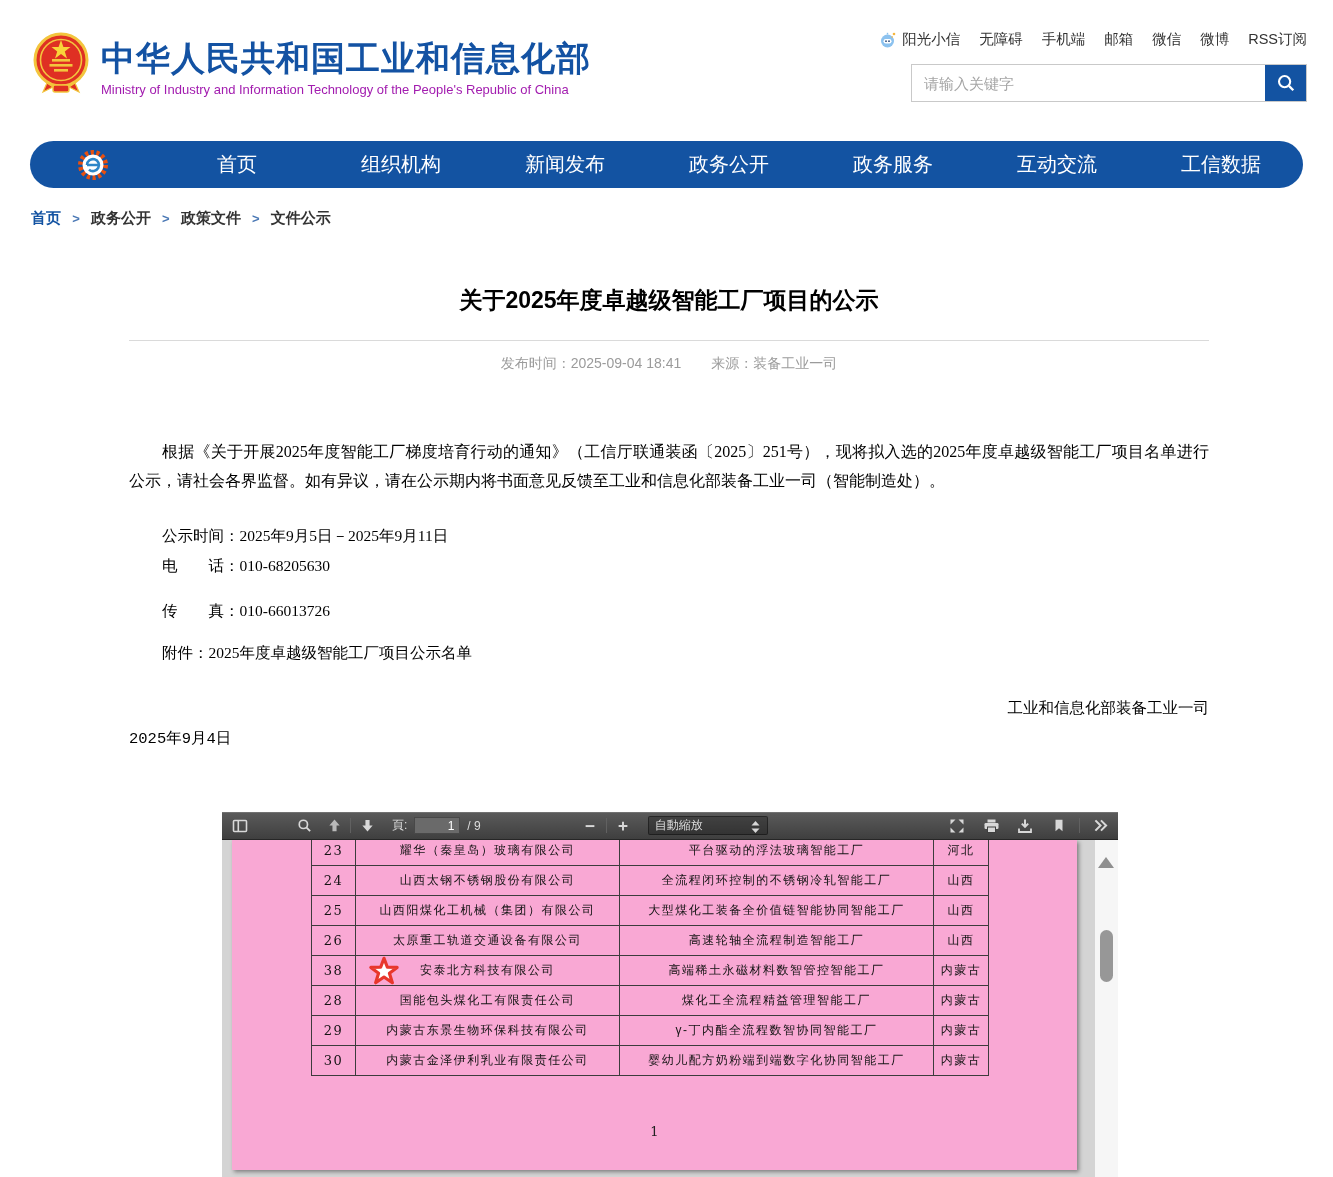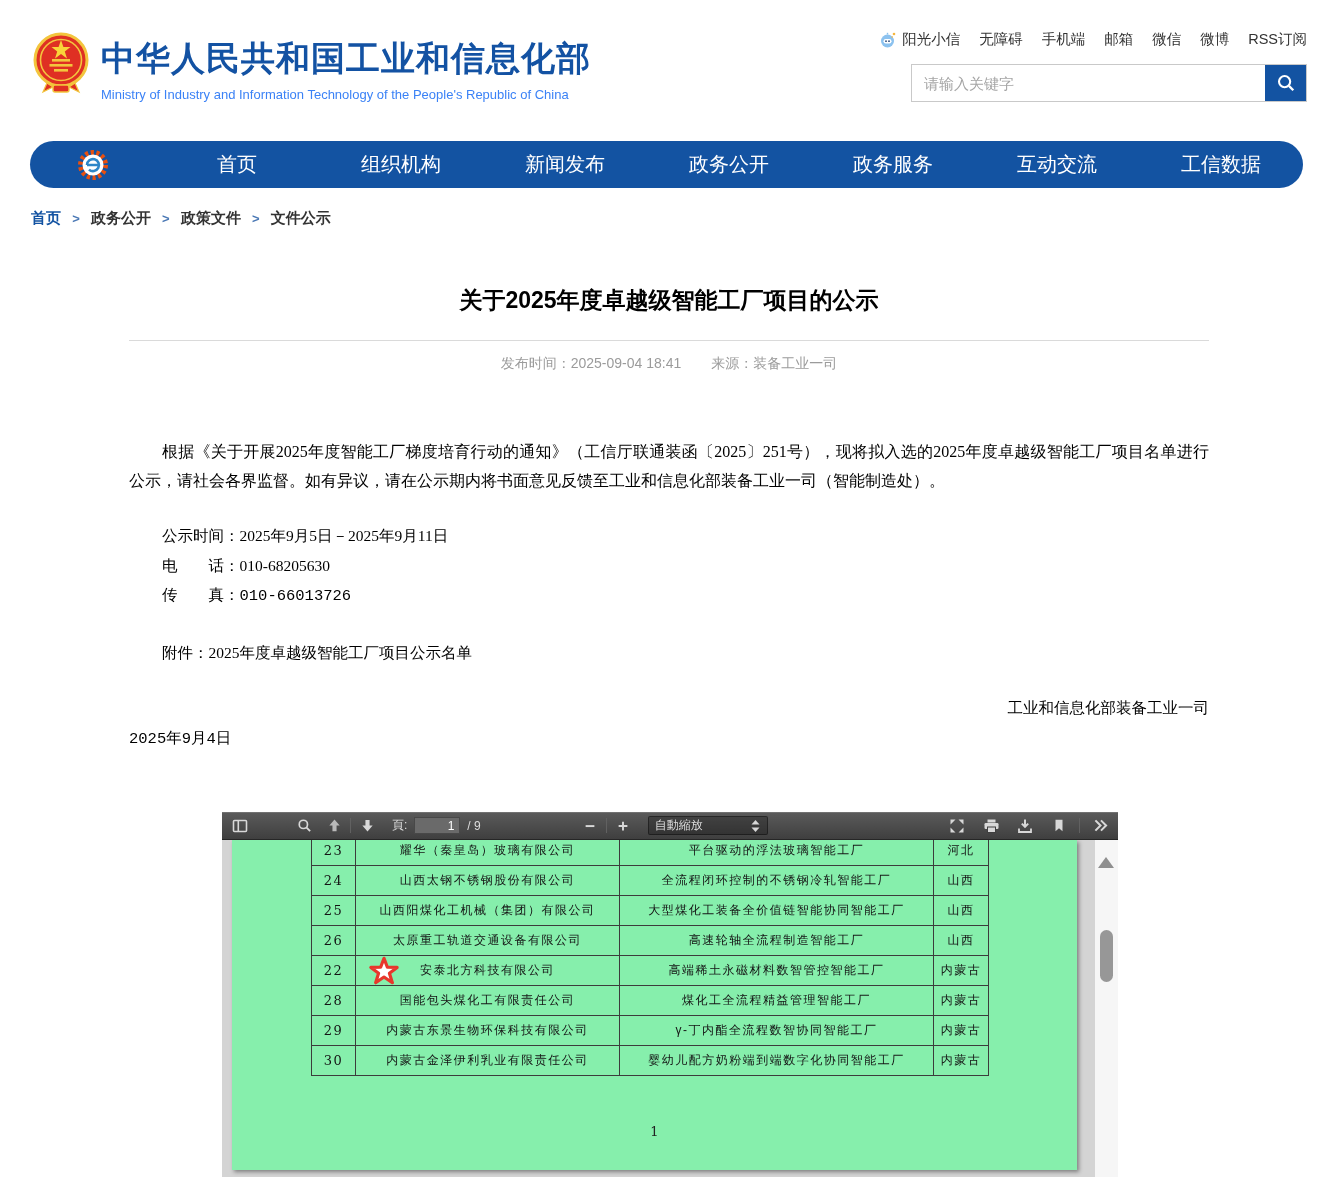--- a/index.html
+++ b/index.html
@@ -5,21 +5,21 @@
   * { margin:0; padding:0; box-sizing:border-box; }
   html,body { width:1333px; height:1177px; background:#fff; overflow:hidden;
               font-family:"Liberation Sans", sans-serif; }
   .canvas { position:relative; width:1333px; height:1076px; }
 
   
   .site-logo-area { position:absolute; left:33px; top:30px; display:flex; cursor:pointer; }
   .emblem { width:56px; height:66px; }
   .site-titles { margin-left:12px; padding-top:6px; }
   .site-title { font-size:34px; font-weight:bold; color:#1352a3; letter-spacing:1px; }
-  .site-subtitle { margin-top:5px; font-size:13px; color:#3b82f6; }
+  .site-subtitle { font-size:13px; color:#a21caf; }
 
   .quicklinks { position:absolute; top:30px; right:26px; display:flex; align-items:center;
                 gap:19px; font-size:14.5px; color:#333; }
   .ql { cursor:pointer; display:flex; align-items:center; gap:5px; }
 
   .search-box { position:absolute; top:64px; right:26px; width:396px; height:38px;
                 border:1px solid #c9c9c9; display:flex; background:#fff; }
   .search-box input { flex:1; border:none; outline:none; padding:0 12px; font-size:15px; color:#333;
                       font-family:"Liberation Sans", sans-serif; }
   .search-box input::placeholder { color:#a5a5a5; }
@@ -43,49 +43,49 @@
              font-family:"Liberation Serif", serif; }
   .article-title { position:absolute; top:285px; width:100%; text-align:center;
                    font-family:"Liberation Sans", sans-serif; font-weight:bold; font-size:23px; }
   .article-divider { position:absolute; top:340px; width:100%; border-top:1px solid #dadada; }
   .article-meta { position:absolute; top:355px; width:100%; text-align:center; font-size:14px;
                   color:#9b9b9b; font-family:"Liberation Sans", sans-serif; }
   .meta-gap { display:inline-block; width:30px; }
   .p1 { position:absolute; top:438px; width:100%; font-size:16px; line-height:28.5px;
         text-indent:33px; text-align:justify; }
   .bodyline { position:absolute; padding-left:33px; font-size:15.5px; }
-  .ln-notice { top:526px; } .ln-phone { top:556px; } .ln-fax { top:585px;font-family:Liberation Mono, monospace; } .ln-attach { top:643px; }
+  .ln-notice { top:526px; } .ln-phone { top:556px; } .ln-fax { top:601px; } .ln-attach { top:643px; }
   .sig { position:absolute; top:698px; width:100%; text-align:right; font-size:15.5px; }
   .sig-date { position:absolute; top:728px; width:100%; font-size:15.5px;font-family:Liberation Mono, monospace; }
 
   
   .pdf-viewer { position:absolute; left:222px; top:812px; width:896px; height:365px;
                 background:#d4d4d4; }
   .pdf-toolbar { height:28px; background:linear-gradient(#5b5b5b,#3f3f3f);
                  border-bottom:1px solid #262626; box-shadow:inset 0 1px 0 rgba(255,255,255,.14);
                  display:flex; align-items:center; padding:0 5px; color:#ddd; font-size:12px; }
   .tb-btn { width:26px; height:22px; display:flex; align-items:center; justify-content:center;
             cursor:pointer; flex:none; }
   .tb-sep { width:1px; height:15px; background:#2c2c2c; border-right:1px solid #616161;
             margin:0 3px; flex:none; }
   .tb-label { margin-left:12px; flex:none; }
   .page-input { width:46px; height:17px; margin-left:7px; background:#6a6a6a; border:1px solid #484848;
                 color:#fff; text-align:right; font-size:12px; padding:0 5px; flex:none;
                 font-family:"Liberation Sans", sans-serif; }
   .page-total { margin-left:7px; flex:none; }
   .zoom-minus { margin-left:96px; }
   .zoom-select { width:120px; height:19px; margin-left:12px; background:rgba(0,0,0,.24);
-                 border:1px solid rgba(0,0,0,.4); border-radius:2px; display:flex; align-items:center;
+                 border:1px solid rgba(0,0,0,.4); border-radius:2px; display:flex; align-items:flex-end;
                  padding:0 6px; cursor:pointer; flex:none; }
   .zoom-select .spn { margin-left:auto; display:flex; }
   .tb-right { margin-left:auto; display:flex; align-items:center; }
   .more-btn { font-size:15px; color:#ddd; }
 
   .pdf-body { position:relative; height:337px; overflow:hidden; }
-  .pdf-page { position:absolute; left:10px; top:0; width:845px; height:330px; background:#86efac;
+  .pdf-page { position:absolute; left:10px; top:0; width:845px; height:330px; background:#f9a8d4;
               box-shadow:2px 2px 4px rgba(0,0,0,.4); overflow:hidden; }
   .pdf-scrollbar { position:absolute; right:0; top:0; width:23px; height:337px; background:#f6f6f6; }
   .scroll-up { position:absolute; top:17px; left:3px; width:0; height:0; cursor:pointer;
                border-left:8px solid transparent; border-right:8px solid transparent;
                border-bottom:11px solid #8f8f8f; }
   .scroll-thumb { position:absolute; top:90px; left:5px; width:13px; height:52px;
                   background:#979797; border-radius:7px; cursor:pointer; }
 
   .pdf-table { position:absolute; left:79px; top:-5px; border-collapse:collapse; table-layout:fixed;
                font-size:12px; color:#141414; }
@@ -303,21 +303,21 @@
               <td>大型煤化工装备全价值链智能协同智能工厂</td>
               <td class="prov-cell">山西</td>
             </tr>
             <tr>
               <td class="no-cell">26</td>
               <td class="company-cell">太原重工轨道交通设备有限公司</td>
               <td>高速轮轴全流程制造智能工厂</td>
               <td class="prov-cell">山西</td>
             </tr>
             <tr>
-              <td class="no-cell">22</td>
+              <td class="no-cell">38</td>
               <td class="company-cell">
                 <svg class="red-star" width="30" height="30" viewBox="0 0 32 32">
                   <path d="M16 2.5 L19.6 12 L30 12.2 L21.8 18.4 L24.9 28.5 L16 22.4 L7.1 28.5 L10.2 18.4 L2 12.2 L12.4 12 Z" fill="#fff" stroke="#e8372c" stroke-width="3.4" stroke-linejoin="round"></path>
                 </svg>
                 <span>安泰北方科技有限公司</span>
               </td>
               <td>高端稀土永磁材料数智管控智能工厂</td>
               <td class="prov-cell">内蒙古</td>
             </tr>
             <tr>

